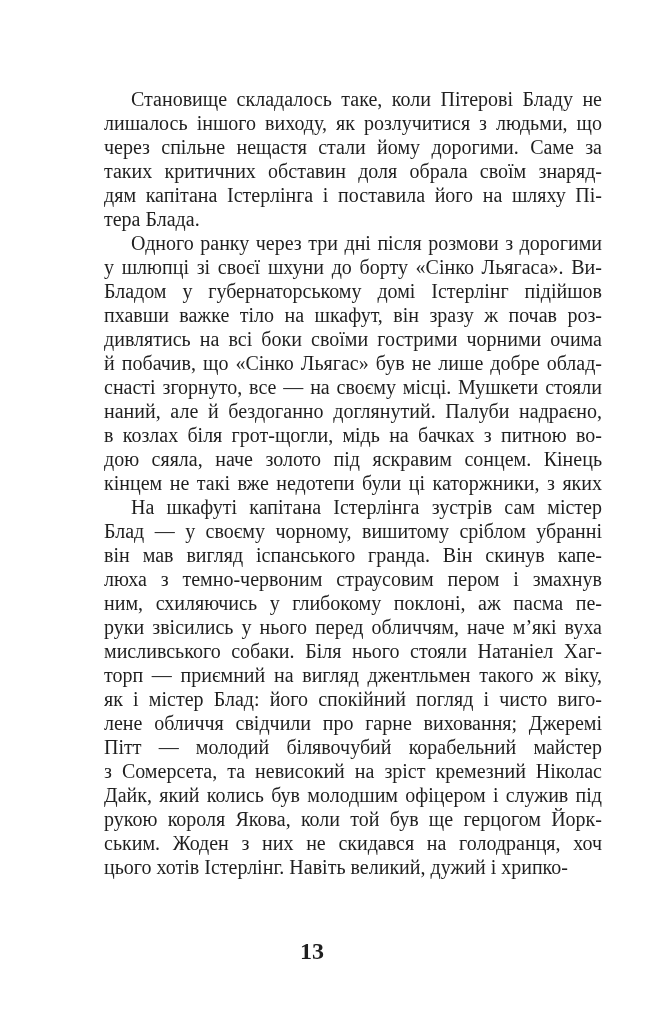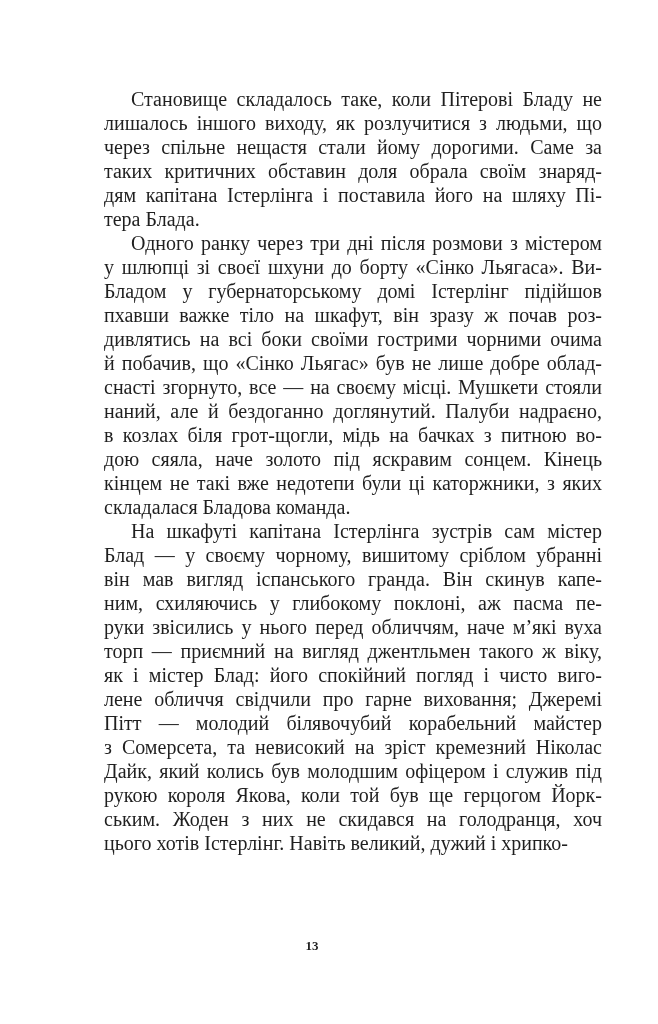--- a/index.html
+++ b/index.html
@@ -42,58 +42,59 @@
   .line.last {
     text-align-last: left;
     -moz-text-align-last: left;
   }
   .page-number {
     position: absolute;
     left: 63px;
     top: 938px;
     width: 498px;
     text-align: center;
-    font-size: 13px;
+    font-size: 24px;
     font-weight: 700;
     color: #1f1f1f;
   }
 </style>
 </head>
 <body>
 
 <div class="page">
   <div class="text-block">
       <div class="paragraph">
         <div class="line indent">Становище складалось таке, коли Пітерові Бладу не</div>
         <div class="line">лишалось іншого виходу, як розлучитися з людьми, що</div>
         <div class="line">через спільне нещастя стали йому дорогими. Саме за</div>
         <div class="line">таких критичних обставин доля обрала своїм знаряд-</div>
         <div class="line">дям капітана Істерлінга і поставила його на шляху Пі-</div>
         <div class="line last">тера Блада.</div>
       </div>
       <div class="paragraph">
-        <div class="line indent">Одного ранку через три дні після розмови з містером</div>
+        <div class="line indent">Одного ранку через три дні після розмови з дорогими</div>
         <div class="line">у шлюпці зі своєї шхуни до борту «Сінко Льягаса». Ви-</div>
         <div class="line">Бладом у губернаторському домі Істерлінг підійшов</div>
         <div class="line">пхавши важке тіло на шкафут, він зразу ж почав роз-</div>
         <div class="line">дивлятись на всі боки своїми гострими чорними очима</div>
         <div class="line">й побачив, що «Сінко Льягас» був не лише добре облад-</div>
         <div class="line">снасті згорнуто, все — на своєму місці. Мушкети стояли</div>
         <div class="line">наний, але й бездоганно доглянутий. Палуби надраєно,</div>
         <div class="line">в козлах біля грот-щогли, мідь на бачках з питною во-</div>
         <div class="line">дою сяяла, наче золото під яскравим сонцем. Кінець</div>
         <div class="line">кінцем не такі вже недотепи були ці каторжники, з яких</div>
-        <div class="line last">складалася Бладова команда.</div>
       </div>
       <div class="paragraph">
         <div class="line indent">На шкафуті капітана Істерлінга зустрів сам містер</div>
         <div class="line">Блад — у своєму чорному, вишитому сріблом убранні</div>
         <div class="line">він мав вигляд іспанського гранда. Він скинув капе-</div>
+        <div class="line">люха з темно-червоним страусовим пером і змахнув</div>
         <div class="line">ним, схиляючись у глибокому поклоні, аж пасма пе-</div>
         <div class="line">руки звісились у нього перед обличчям, наче м’які вуха</div>
+        <div class="line">мисливського собаки. Біля нього стояли Натаніел Хаг-</div>
         <div class="line">торп — приємний на вигляд джентльмен такого ж віку,</div>
         <div class="line">як і містер Блад: його спокійний погляд і чисто виго-</div>
         <div class="line">лене обличчя свідчили про гарне виховання; Джеремі</div>
         <div class="line">Пітт — молодий білявочубий корабельний майстер</div>
         <div class="line">з Сомерсета, та невисокий на зріст кремезний Ніколас</div>
         <div class="line">Дайк, який колись був молодшим офіцером і служив під</div>
         <div class="line">рукою короля Якова, коли той був ще герцогом Йорк-</div>
         <div class="line">ським. Жоден з них не скидався на голодранця, хоч</div>
         <div class="line last">цього хотів Істерлінг. Навіть великий, дужий і хрипко-</div>
       </div>

